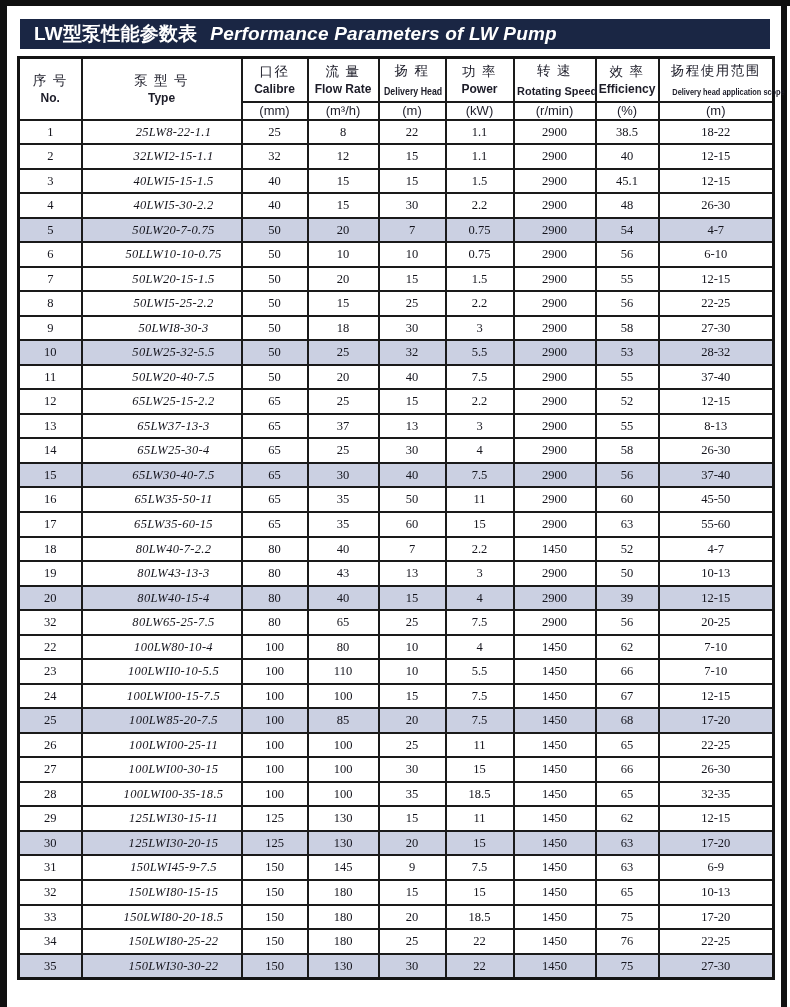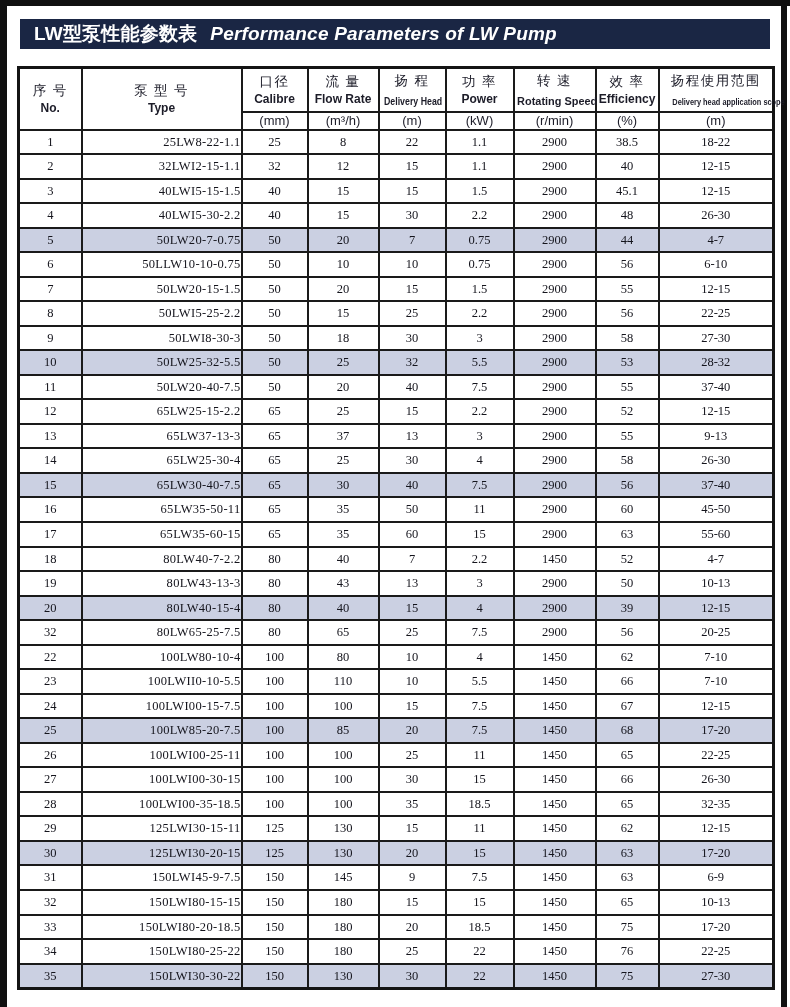--- a/index.html
+++ b/index.html
@@ -19,40 +19,40 @@
     position:absolute; left:20px; top:19px; width:750px; height:30px;
     background:#1a2644; color:#ffffff;
     display:flex; align-items:center; padding-left:14px;
     font-weight:bold; font-size:19px; letter-spacing:0.2px;
     font-family:"Liberation Sans", sans-serif;
     text-align:center;
   }
   .title-bar .t-en { margin-left:13px;font-style:italic; }
 
   table.perf {
-    position:absolute; left:17px; top:66px;
+    position:absolute; left:17px; top:56px;
     width:755px; height:924px;
     border-collapse:collapse; table-layout:fixed;
     border:3px solid #141414;
     font-family:"Liberation Serif","DejaVu Serif",serif;
     color:#14141c;
   }
   .perf th, .perf td { border:2px solid #1a1a1a; padding:0; text-align:center; vertical-align:middle; }
 
   thead th { background:#ffffff; font-weight:normal; }
   .th-main { height:44px; }
   .th-unit { height:18px; font-family:"Liberation Sans",sans-serif; font-size:13px; font-weight:500; color:#1c1c28;border-radius:9px; }
   .zh { font-size:13.5px; letter-spacing:1.5px; color:#22222e; font-family:"Liberation Serif","DejaVu Serif",serif; line-height:1.45; }
   .en { font-size:12px; font-weight:bold; color:#1c1c28; font-family:"Liberation Sans",sans-serif; line-height:1.3; }
   .en.md { font-size:11.5px; display:inline-block; transform:scaleX(0.95); white-space:nowrap; }
   .en.sm { font-size:10px;  display:inline-block; transform:scaleX(0.88); white-space:nowrap; }
   .en.xs { font-size:9px;   display:inline-block; transform:scaleX(0.82); white-space:nowrap; }
 
   tbody td { height:24.5px; font-size:12.5px; line-height:1; background:#ffffff; }
-  tbody td.type { text-align:right; padding-left:24px; letter-spacing:0.3px; }
+  tbody td.type { text-align:center; padding-left:24px; letter-spacing:0.3px;font-style:italic; }
   tbody tr.hl td { background:#cbd0e2; }
 </style>
 </head>
 <body>
 
 <div class="page">
   <div class="edge edge-top"></div>
   <div class="edge edge-left"></div>
   <div class="edge edge-right"></div>
 
@@ -159,21 +159,21 @@
           <td>26-30</td>
         </tr>
         <tr class="hl">
           <td>5</td>
           <td class="type">50LW20-7-0.75</td>
           <td>50</td>
           <td>20</td>
           <td>7</td>
           <td>0.75</td>
           <td>2900</td>
-          <td>44</td>
+          <td>54</td>
           <td>4-7</td>
         </tr>
         <tr>
           <td>6</td>
           <td class="type">50LLW10-10-0.75</td>
           <td>50</td>
           <td>10</td>
           <td>10</td>
           <td>0.75</td>
           <td>2900</td>
@@ -248,21 +248,21 @@
         </tr>
         <tr>
           <td>13</td>
           <td class="type">65LW37-13-3</td>
           <td>65</td>
           <td>37</td>
           <td>13</td>
           <td>3</td>
           <td>2900</td>
           <td>55</td>
-          <td>9-13</td>
+          <td>8-13</td>
         </tr>
         <tr>
           <td>14</td>
           <td class="type">65LW25-30-4</td>
           <td>65</td>
           <td>25</td>
           <td>30</td>
           <td>4</td>
           <td>2900</td>
           <td>58</td>

